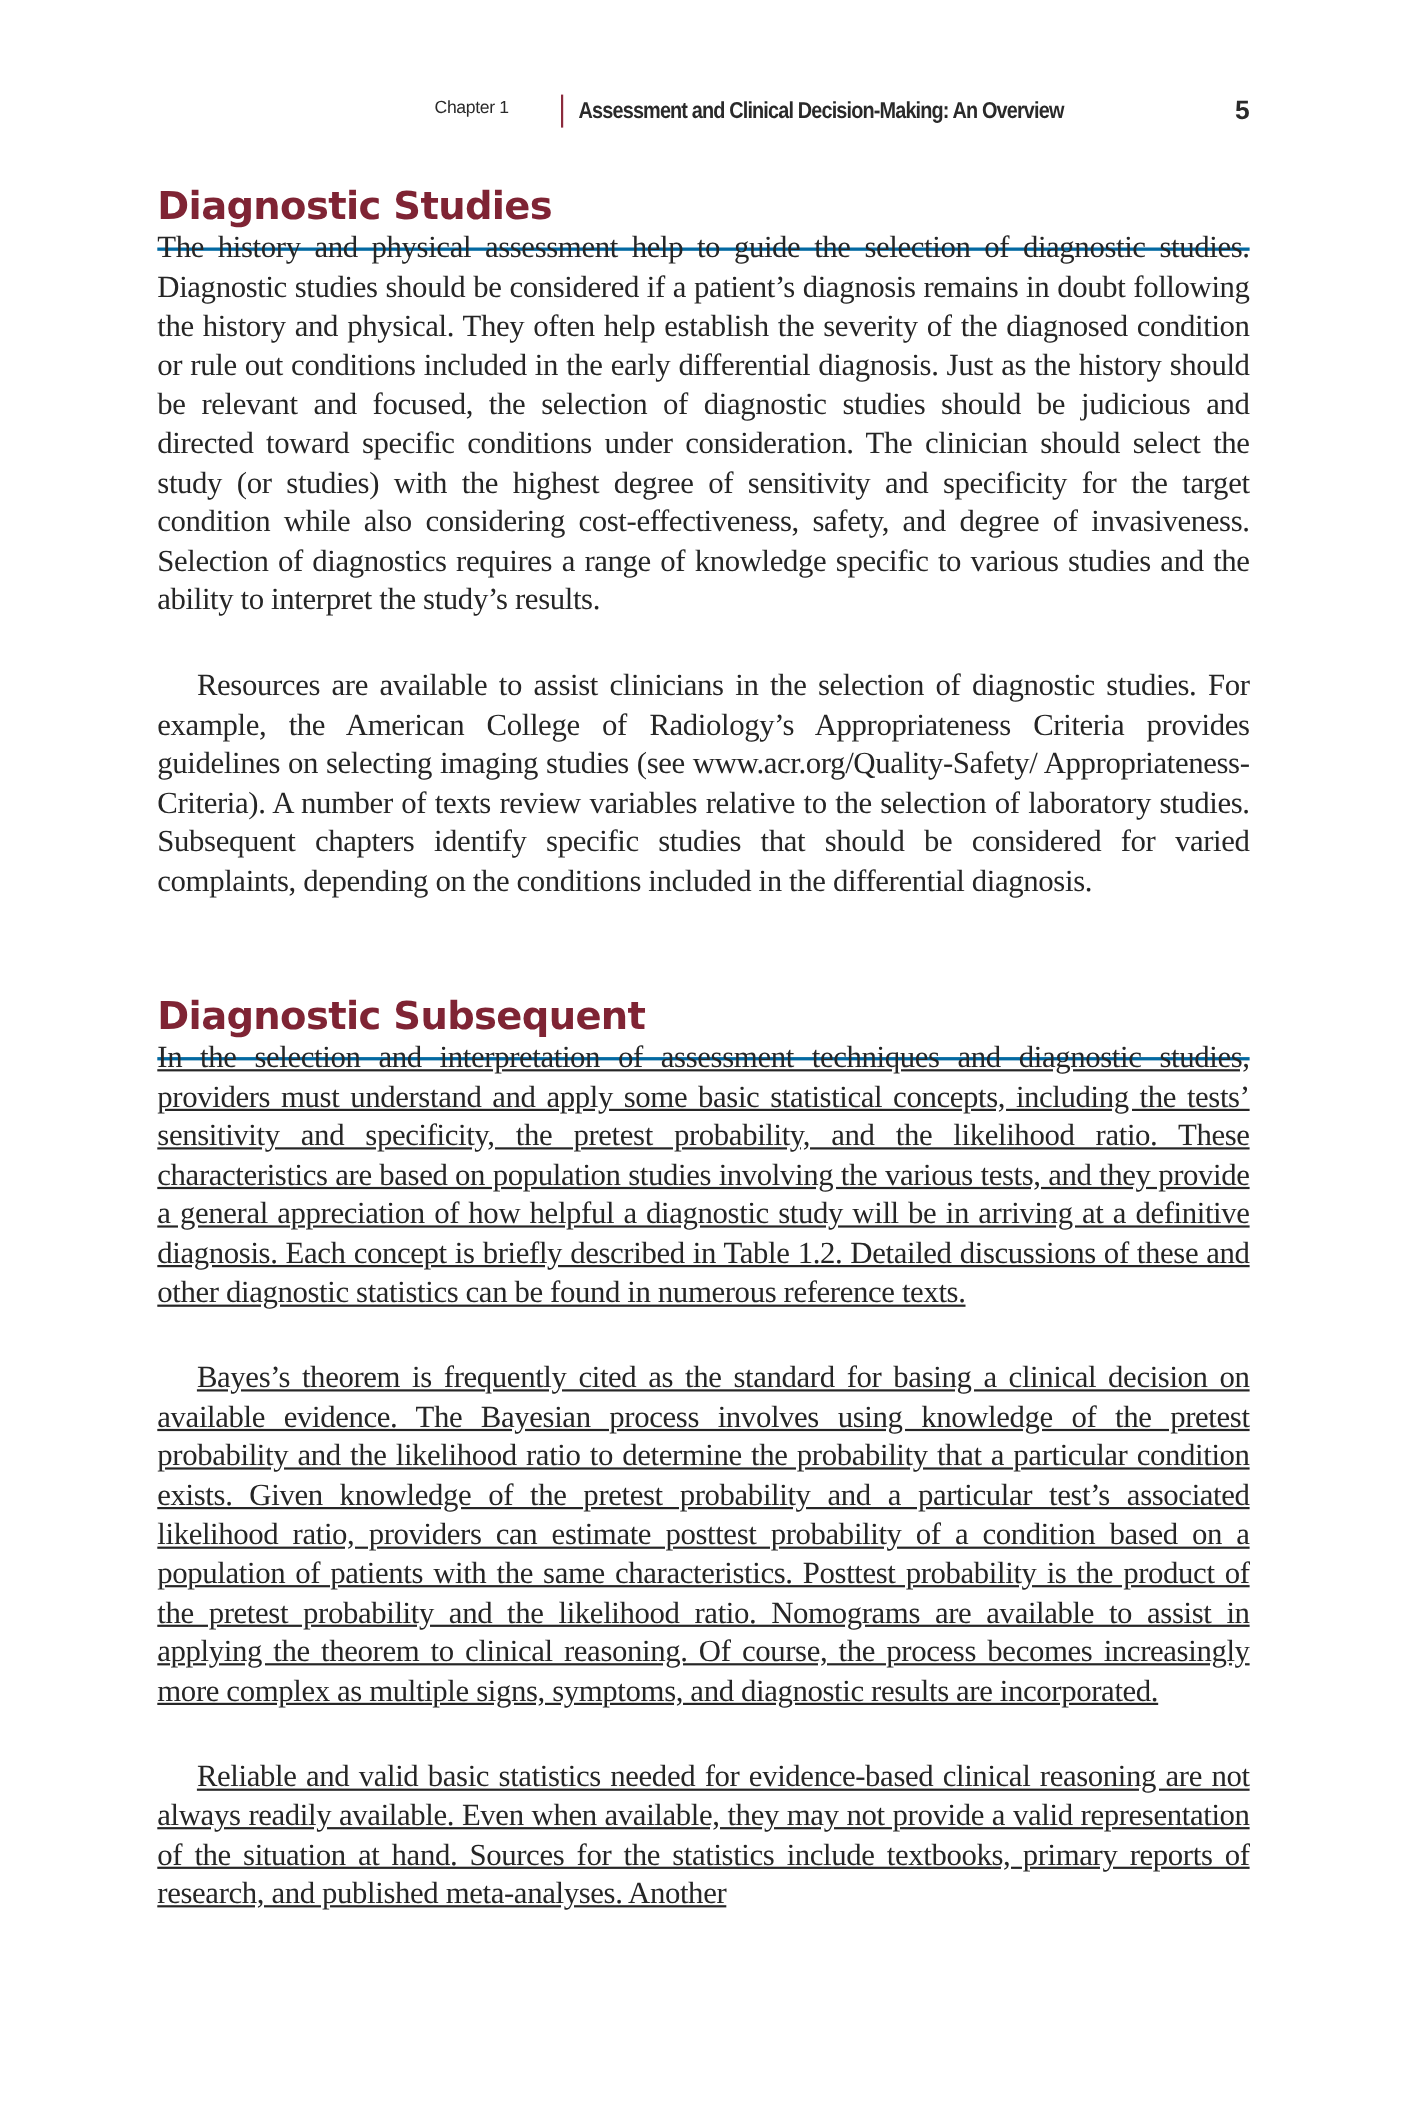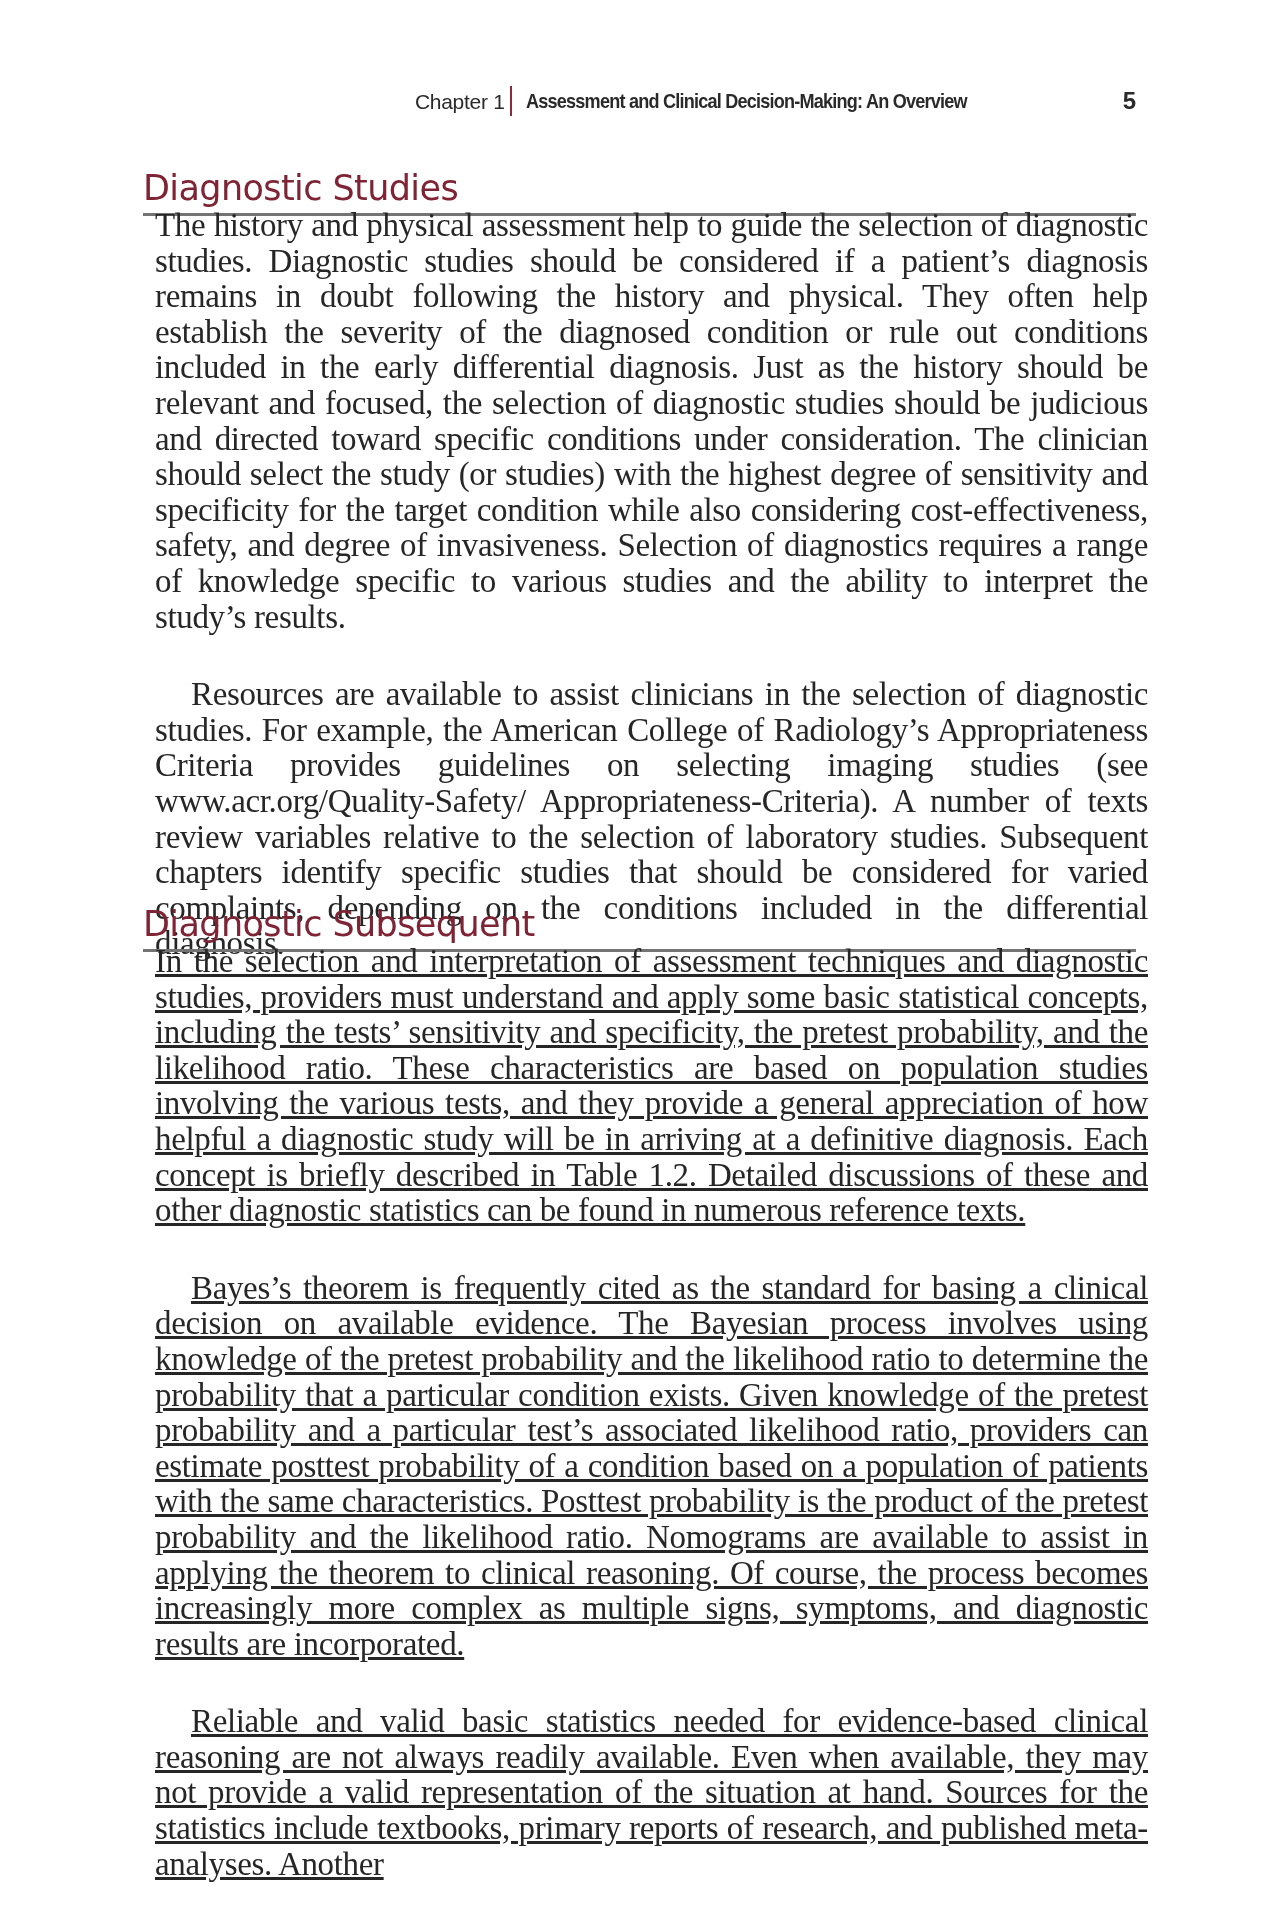--- a/index.html
+++ b/index.html
@@ -23,23 +23,23 @@
       position: absolute;
       top: 86px;
       left: 0;
       width: 993px;
       height: 34px;
       font-family: "Liberation Sans", sans-serif;
       color: #2a2a2a;
     }
     .rh-chapter {
       position: absolute;
-      left: 272px;
+      left: 252px;
       top: 4px;
-      font-size: 21px;
+      font-size: 16px;
       letter-spacing: -0.3px;
     }
     .rh-rule {
       position: absolute;
       left: 367px;
       top: 0px;
       width: 2px;
       height: 30px;
       background: #8b2a3c;
     }
@@ -59,37 +59,37 @@
       right: 0;
       top: 1px;
       font-size: 24px;
       font-weight: bold;
     }
     .section-heading {
       position: absolute;
       left: 0;
       width: 993px;
       font-family: "DejaVu Sans", sans-serif;
-      font-weight: normal;
+      font-weight: bold;
       font-size: 35px;
       color: #7f2434;
       letter-spacing: -0.6px;
-      border-bottom: 3px solid #737373;
-      padding-bottom: 4px;
+      border-bottom: 3px solid #0369a1;
+      padding-bottom: 16px;
       line-height: 42px;
       transform-origin: left top;
     }
     .h1 { top: 138px; }
     .h2 { top: 874px; }
     .body-text {
       position: absolute;
-      left: 12px;
+      left: 0;
       width: 993px;
       font-family: "Liberation Serif", serif;
-      font-size: 33px;
+      font-size: 28px;
       line-height: 35.6px;
       color: #262626;
       text-align: justify;
       hyphens: manual;
       letter-spacing: -0.35px;
     }
     .body-text p {
       margin: 0;
     }
     .body-text p.indent {

